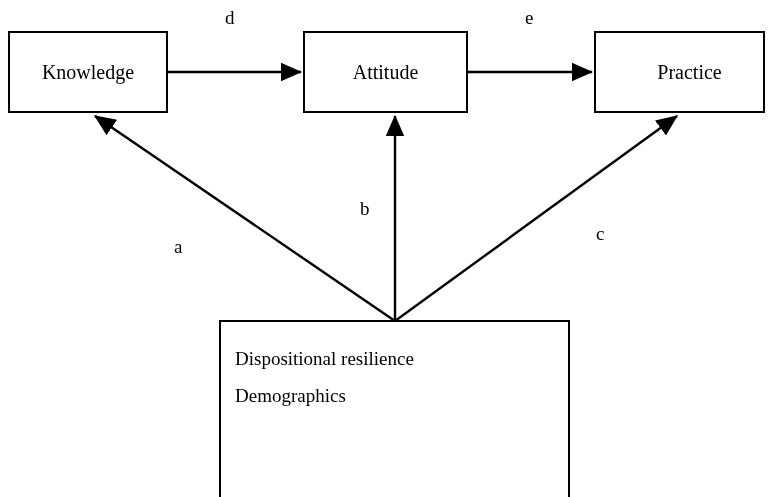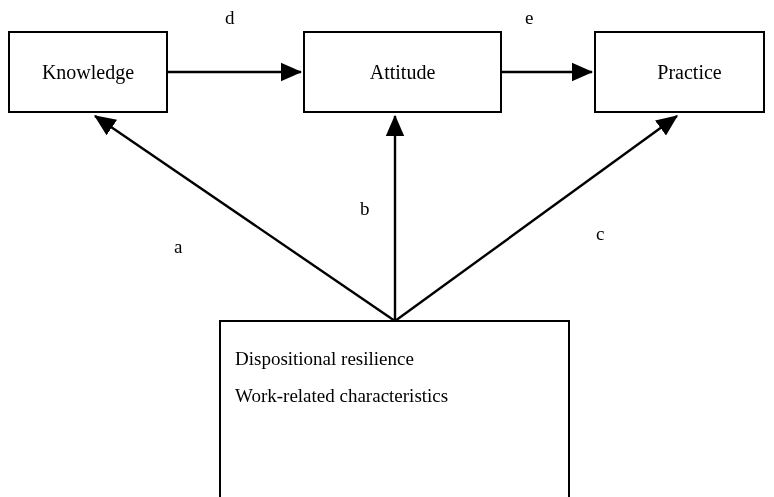--- a/index.html
+++ b/index.html
@@ -31,21 +31,21 @@
     align-items: center;
     justify-content: center;
   }
   .node-label {
     font-size: 20px;
     color: #000000;
     line-height: 1;
     white-space: nowrap;
   }
   #box-knowledge { left: 8px;   top: 31px;  width: 160px; height: 82px; }
-  #box-attitude  { left: 303px; top: 31px;  width: 199px; height: 82px; }
+  #box-attitude  { left: 303px; top: 31px;  width: 165px; height: 82px; }
   #box-practice  { left: 594px; top: 31px;  width: 171px; height: 82px; padding-left: 20px; }
 
   #box-predictors {
     position: absolute;
     left: 219px;
     top: 320px;
     width: 351px;
     height: 213px;
     box-sizing: border-box;
     border: 2px solid #000000;
@@ -102,21 +102,21 @@
   <div class="node-box" id="box-attitude">
     <span class="node-label">Attitude</span>
   </div>
 
   <div class="node-box" id="box-practice">
     <span class="node-label">Practice</span>
   </div>
 
   <div id="box-predictors">
     <div class="predictor-item">Dispositional resilience</div>
-    <div class="predictor-item">Work-related characteristics</div>
+    <div class="predictor-item">Demographics</div>
   </div>
 
   <span class="edge-label" id="label-d">d</span>
   <span class="edge-label" id="label-e">e</span>
   <span class="edge-label" id="label-a">a</span>
   <span class="edge-label" id="label-b">b</span>
   <span class="edge-label" id="label-c">c</span>
 
 </div>
 

